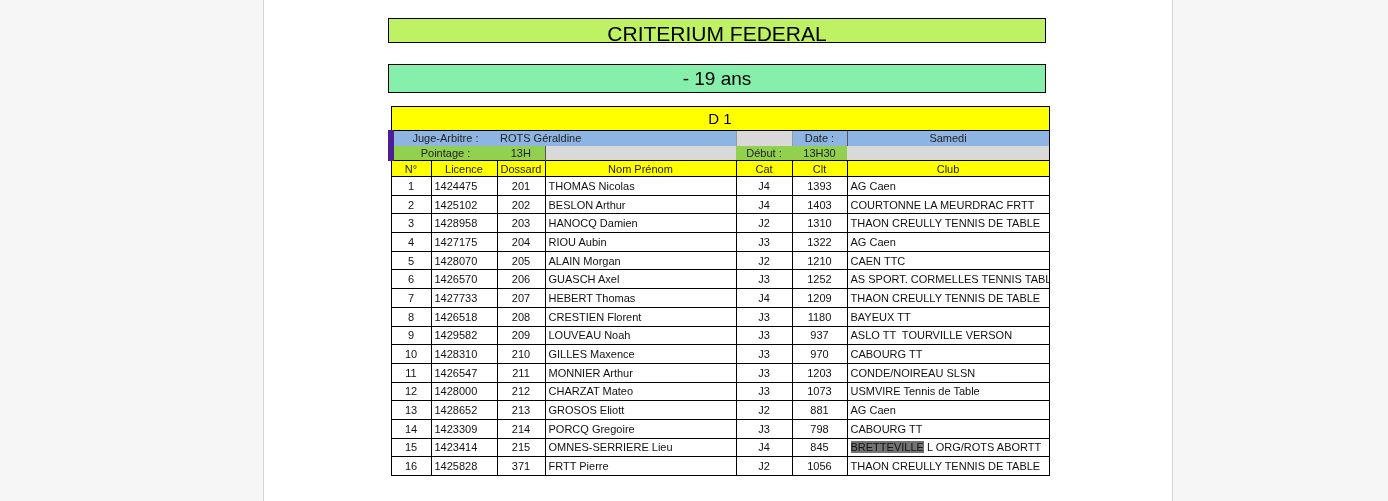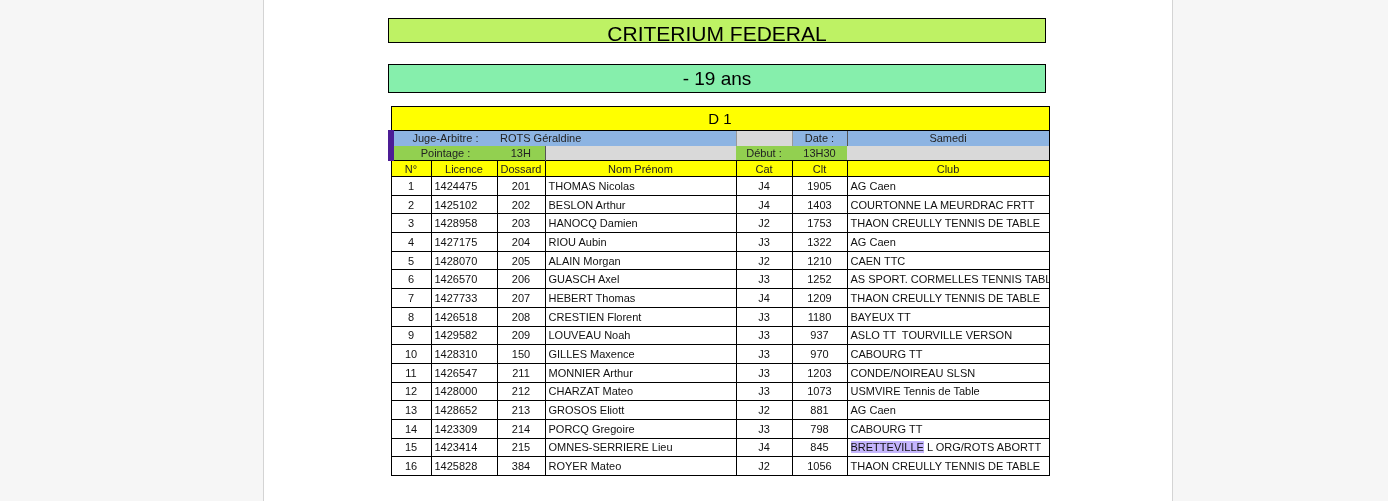--- a/index.html
+++ b/index.html
@@ -32,21 +32,21 @@
   .bg-blue { background: #8db4e2; }
   .bg-orange { background: #ffc000; }
   .bg-green { background: #92d050; }
   .bg-gray { background: #d9d9d9; }
   .c { text-align: center; }
   .l { text-align: left; }
   .r-info td.bl { border-left: 6px solid #4c1d95; }
   .r-info td.br { border-right: 1px solid #000; }
   .r-head td { height: 16px; background: #ffff00; border: 1px solid #000; text-align: center; color: #222; }
   .r-row td { height: 18.7px; border: 1px solid #000; background: #fff; color: #111; }
-  .hl { background: #c4b5fd; }
+  .hl { background: #737373; }
 </style>
 </head>
 <body>
 
 <div class="page"></div>
 
 <div class="banner title-banner">CRITERIUM FEDERAL</div>
 <div class="banner age-banner">- 19 ans</div>
 
 <table class="sheet">
@@ -87,39 +87,39 @@
     <td>Clt</td>
     <td>Club</td>
   </tr>
 
   <tr class="r-row">
     <td class="c">1</td>
     <td class="l">1424475</td>
     <td class="c">201</td>
     <td class="l">THOMAS Nicolas</td>
     <td class="c">J4</td>
-    <td class="c">1905</td>
+    <td class="c">1393</td>
     <td class="l">AG Caen</td>
   </tr>
   <tr class="r-row">
     <td class="c">2</td>
     <td class="l">1425102</td>
     <td class="c">202</td>
     <td class="l">BESLON Arthur</td>
     <td class="c">J4</td>
     <td class="c">1403</td>
     <td class="l">COURTONNE LA MEURDRAC FRTT</td>
   </tr>
   <tr class="r-row">
     <td class="c">3</td>
     <td class="l">1428958</td>
     <td class="c">203</td>
     <td class="l">HANOCQ Damien</td>
     <td class="c">J2</td>
-    <td class="c">1753</td>
+    <td class="c">1310</td>
     <td class="l">THAON CREULLY TENNIS DE TABLE</td>
   </tr>
   <tr class="r-row">
     <td class="c">4</td>
     <td class="l">1427175</td>
     <td class="c">204</td>
     <td class="l">RIOU Aubin</td>
     <td class="c">J3</td>
     <td class="c">1322</td>
     <td class="l">AG Caen</td>
@@ -165,21 +165,21 @@
     <td class="l">1429582</td>
     <td class="c">209</td>
     <td class="l">LOUVEAU Noah</td>
     <td class="c">J3</td>
     <td class="c">937</td>
     <td class="l" style="white-space:pre;">ASLO TT  TOURVILLE VERSON</td>
   </tr>
   <tr class="r-row">
     <td class="c">10</td>
     <td class="l">1428310</td>
-    <td class="c">150</td>
+    <td class="c">210</td>
     <td class="l">GILLES Maxence</td>
     <td class="c">J3</td>
     <td class="c">970</td>
     <td class="l">CABOURG TT</td>
   </tr>
   <tr class="r-row">
     <td class="c">11</td>
     <td class="l">1426547</td>
     <td class="c">211</td>
     <td class="l">MONNIER Arthur</td>
@@ -219,20 +219,20 @@
     <td class="l">1423414</td>
     <td class="c">215</td>
     <td class="l">OMNES-SERRIERE Lieu</td>
     <td class="c">J4</td>
     <td class="c">845</td>
     <td class="l"><span class="hl">BRETTEVILLE</span><span style="white-space:pre;"> L ORG/ROTS ABORTT</span></td>
   </tr>
   <tr class="r-row">
     <td class="c">16</td>
     <td class="l">1425828</td>
-    <td class="c">384</td>
-    <td class="l">ROYER Mateo</td>
+    <td class="c">371</td>
+    <td class="l">FRTT Pierre</td>
     <td class="c">J2</td>
     <td class="c">1056</td>
     <td class="l">THAON CREULLY TENNIS DE TABLE</td>
   </tr>
 </tbody>
   </table>
 
 </body></html>

